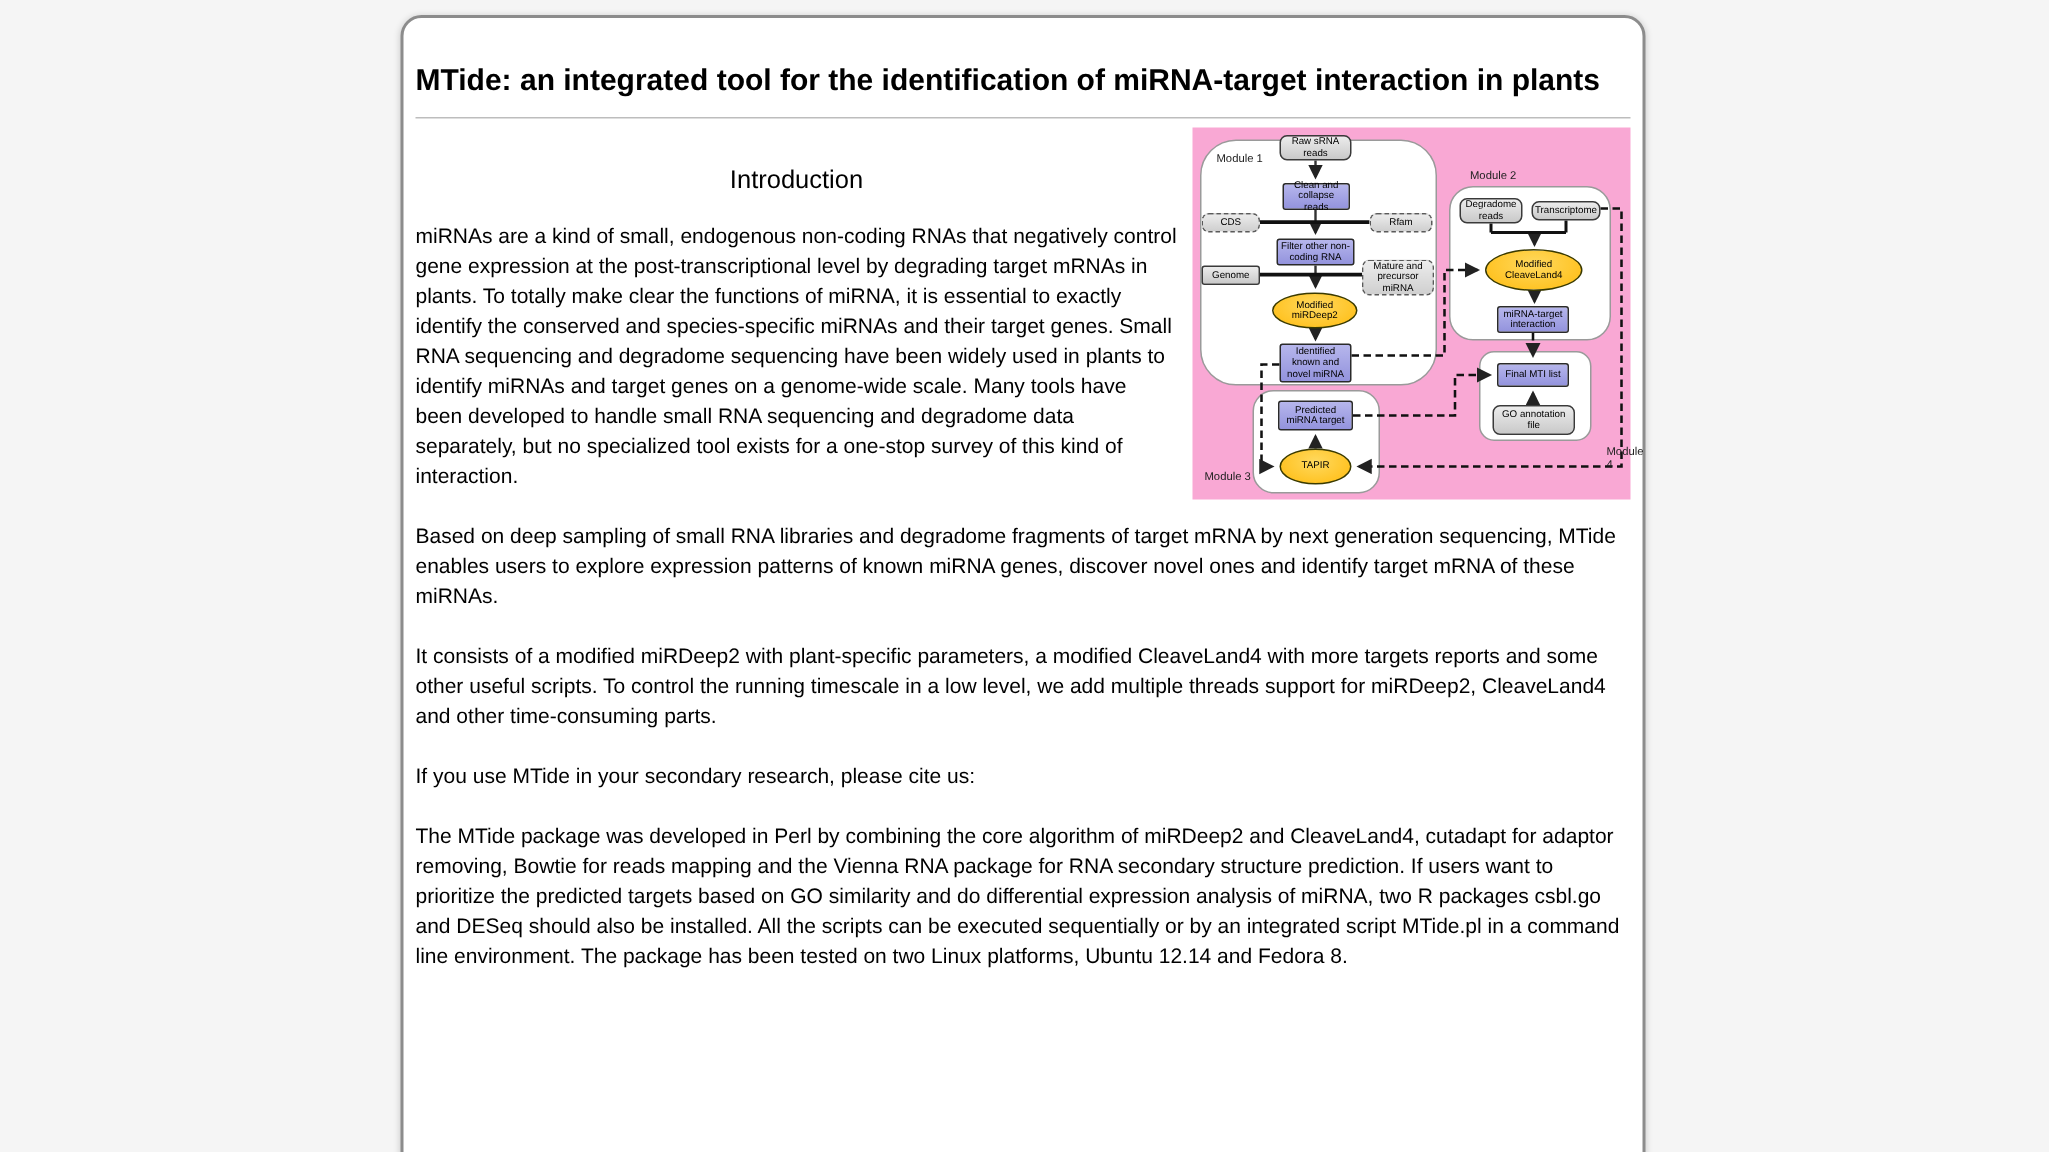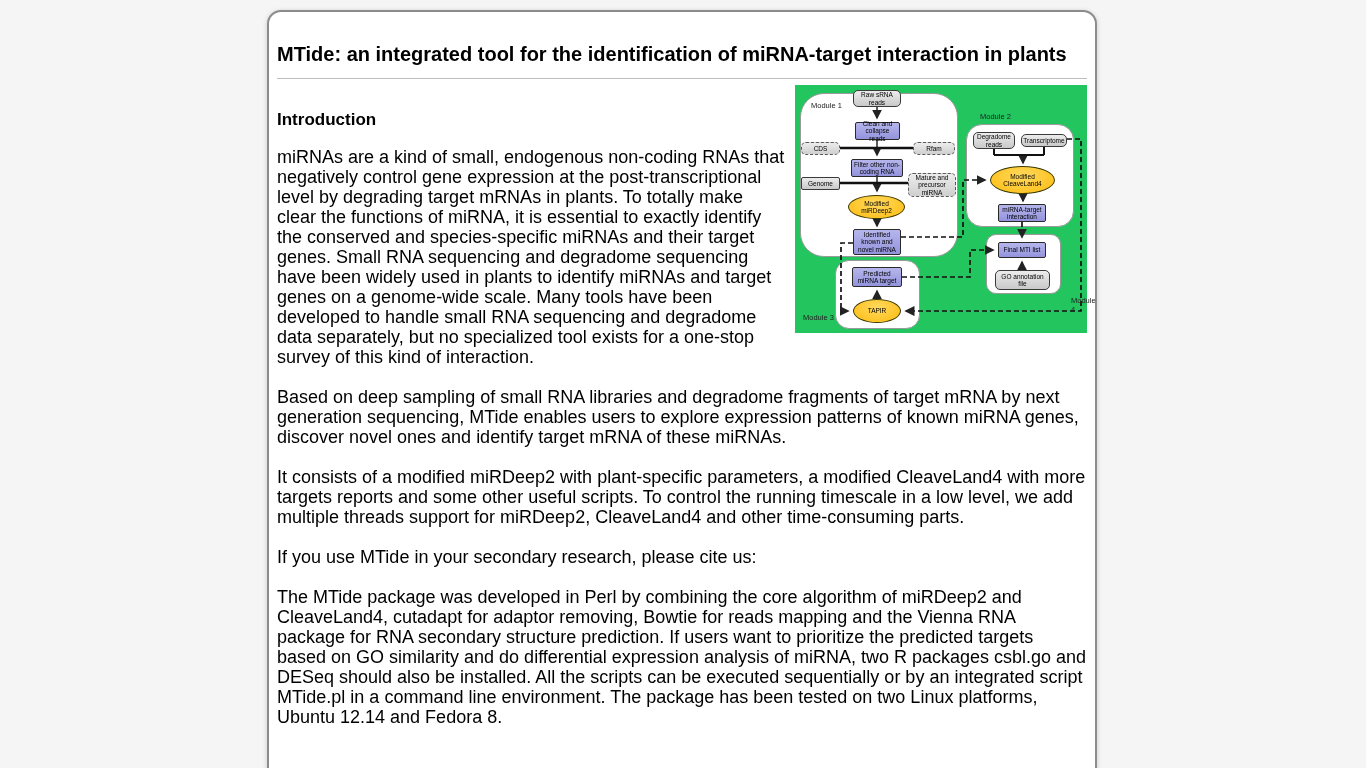--- a/index.html
+++ b/index.html
@@ -20,36 +20,37 @@
     box-shadow:0 1px 5px rgba(0,0,0,0.18);
   }
   h1.page-title {
     font-size:20px; font-weight:bold; line-height:32px;
     margin:26px 0 8px 0;
   }
   hr.title-rule {
     border:none; border-top:1px solid #bdbdbd; margin:0 0 0 0;
   }
   h2.section-heading {
-    font-size:17px; font-weight:bold; line-height:22px;
+    font-size:17px; font-weight:normal; line-height:22px;
     margin:30px 0 16px 0;
+    text-align:center;
   }
   p.body-text {
-    font-size:18px; line-height:20px; margin:0 0 20px 0;
+    font-size:14px; line-height:20px; margin:0 0 20px 0;
   }
   p.full { clear:both; }
   .cite-link { color:#2323cc; text-decoration:none; cursor:pointer; }
   .journal { font-weight:bold; font-style:italic; }
 
   
   .fig {
     float:right; position:relative;
     width:292px; height:248px;
     margin:6px 0 10px 10px;
-    background:#22c55e;
+    background:#f9a8d4;
   }
   .fig .module {
     position:absolute; background:#fff;
     border:1.5px solid #9a9a9a; z-index:1;
   }
   .fig svg.wires { position:absolute; left:0; top:0; z-index:2; }
   .fig .node {
     position:absolute; z-index:3;
     display:flex; align-items:center; justify-content:center;
     text-align:center; font-size:6.5px; line-height:1.12;

